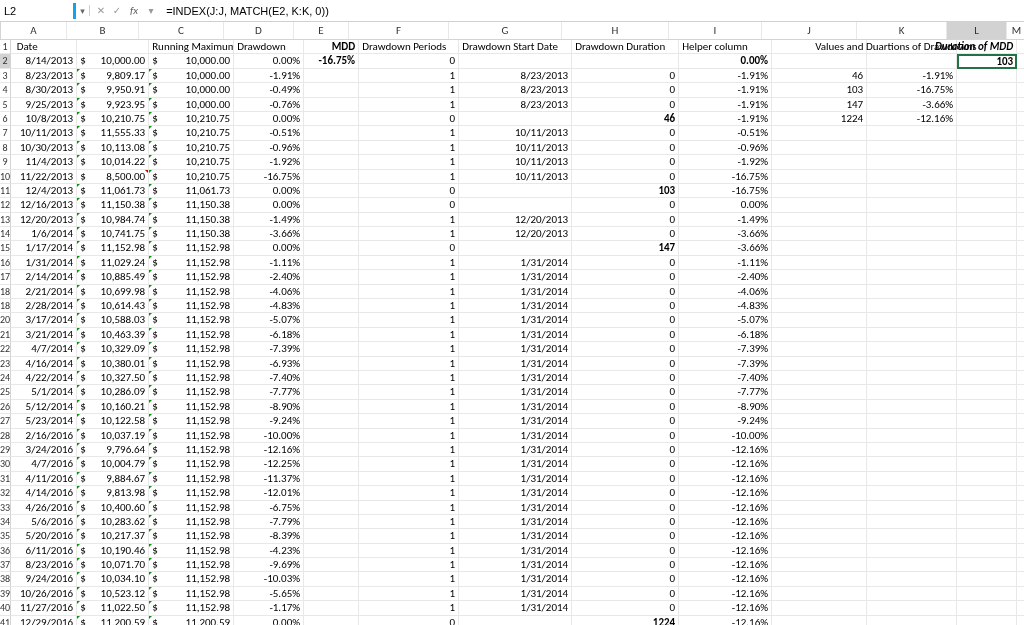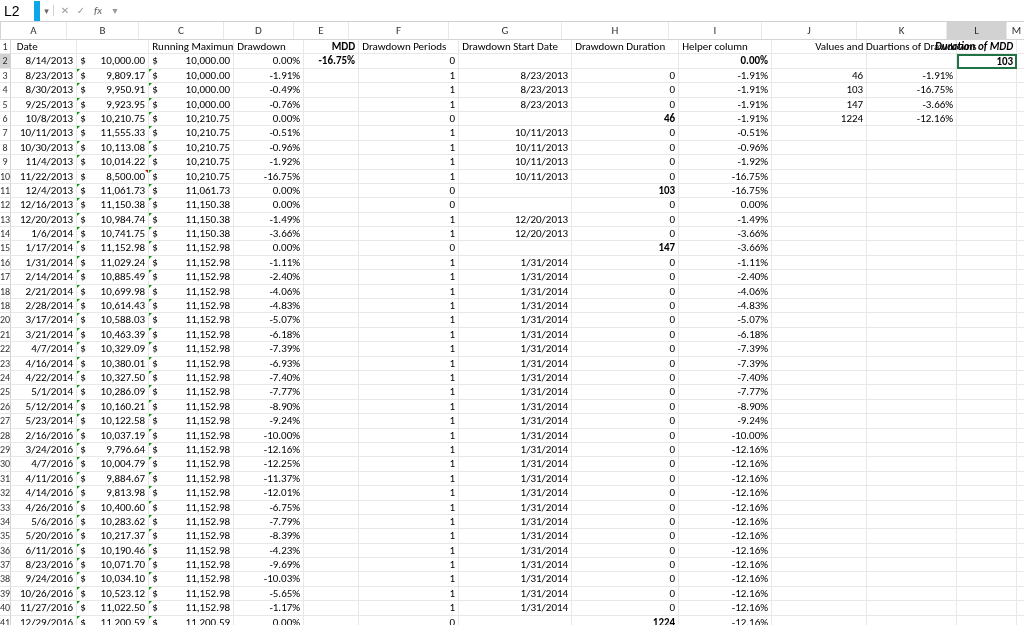--- a/index.html
+++ b/index.html
@@ -13,25 +13,25 @@
   height: 625px;
 }
 .formula-bar {
   display: flex;
   align-items: center;
   height: 22px;
   border-bottom: 1px solid #d0d0d0;
   background: #fff;
 }
 .name-box {
-  width: 40px;
+  width: 76px;
   padding: 2px 4px;
   border: none;
-  font-size: 14px;
-  border-right: 6px solid #0ea5e9;
+  font-size: 11px;
+  border-right: 3px solid #0ea5e9;
 }
 .name-box-chevron {
   width: 14px;
   text-align: center;
   color: #666;
   border-right: 1px solid #d0d0d0;
   font-size: 9px;
 }
 .fx-btns {
   display: flex;
@@ -140,20 +140,21 @@
 
 <div class="formula-bar">
   <input class="name-box" value="L2" style="">
   <span class="name-box-chevron">▾</span>
   <span class="fx-btns">
     <span class="fx-btn">✕</span>
     <span class="fx-btn">✓</span>
     <span class="fx-label">fx</span>
     <span class="fx-btn">▾</span>
   </span>
+  <input class="formula-input" value="=INDEX(J:J, MATCH(E2, K:K, 0))" style="">
 </div>
 
 <div class="grid-container">
   <div class="col-headers">
     <div class="corner"></div>
     <div id="colhdrs" style="display: flex;">
         <div class="col-h cA">A</div>
         <div class="col-h cB">B</div>
         <div class="col-h cC">C</div>
         <div class="col-h cD">D</div>

